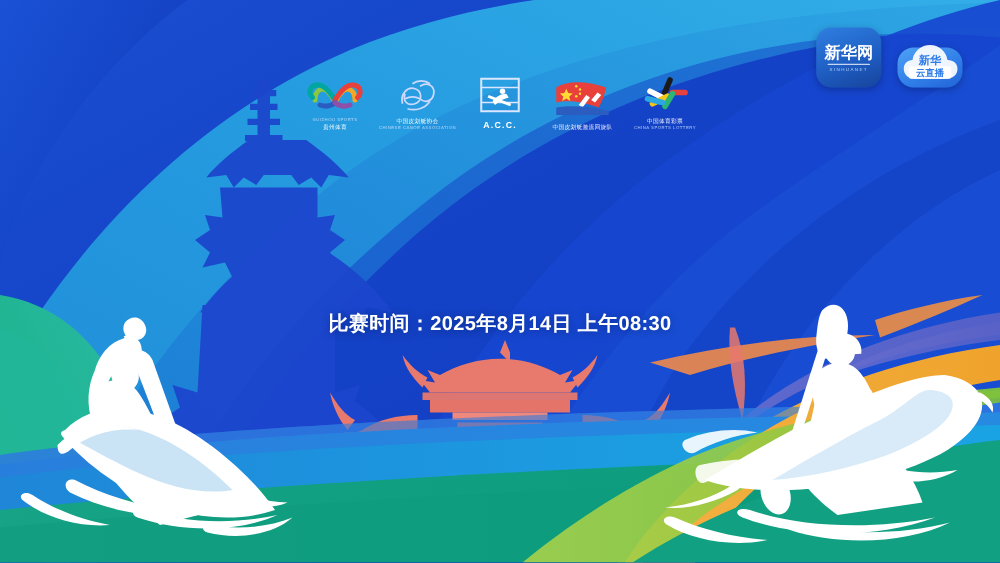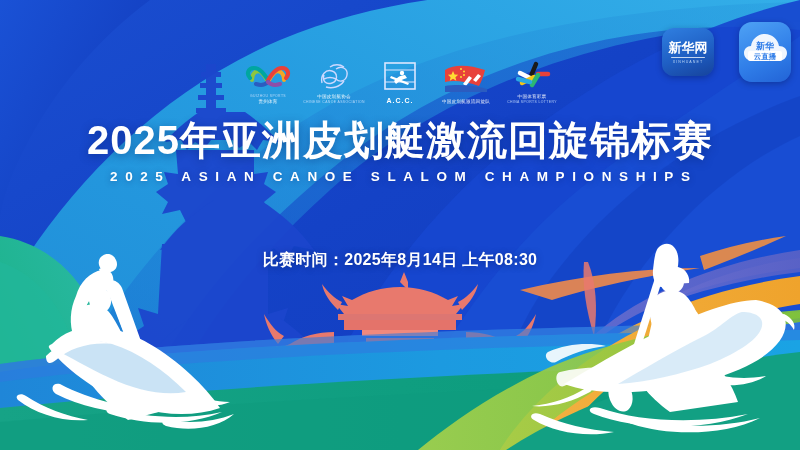--- a/index.html
+++ b/index.html
@@ -30,41 +30,41 @@
   .org-logo .en{
     font-size:3.4px;letter-spacing:.4px;color:#cfe4ff;white-space:nowrap;
     line-height:5px;opacity:.8;
   }
   .org-logo .acc{
     font-size:7px;font-weight:bold;letter-spacing:1px;color:#ffffff;line-height:8px;
   }
 
   
   #broadcast-logos{
-    position:absolute;right:9px;top:22px;display:flex;align-items:center;gap:25px;z-index:45;
+    position:absolute;right:30px;top:22px;display:flex;align-items:flex-end;gap:13px;z-index:45;
   }
   #xinhuanet-logo{
     width:52px;height:48px;border-radius:12px;
     background:linear-gradient(160deg,#2f7fe0 0%,#1f5fc4 55%,#16439c 100%);
     display:flex;flex-direction:column;align-items:center;justify-content:center;
     box-shadow:0 2px 6px rgba(0,20,70,.35);
   }
   #xinhuanet-logo .xh-cn{
     color:#fff;font-size:13px;font-weight:bold;letter-spacing:0px;line-height:15px;
     white-space:nowrap;
   }
   #xinhuanet-logo .xh-rule{
     width:34px;height:1px;background:rgba(255,255,255,.75);margin:2px 0 2px;
     border-radius:1px;
   }
   #xinhuanet-logo .xh-en{
     color:#b9d4f5;font-size:3.6px;letter-spacing:1.1px;line-height:5px;white-space:nowrap;
   }
   #cloudlive-logo{
-    width:52px;height:60px;border-radius:13px;
+    width:52px;height:32px;border-radius:13px;
     background:linear-gradient(155deg,#4ea2f5 0%,#2f7de8 60%,#2263d6 100%);
     display:flex;align-items:center;justify-content:center;
     box-shadow:0 2px 6px rgba(0,20,70,.35);position:relative;
   }
 
   
   #title-block{
     position:absolute;left:0;right:0;top:118px;text-align:center;z-index:42;
   }
   #main-title{
@@ -423,22 +423,18 @@
       <svg width="52" height="48" viewBox="0 0 52 48">
         <path d="M14,33 C8,33 5,29 5,25 C5,21 8,18 12,18 C13,11 19,6 26,6
                  C33,6 39,11 40,18 C45,18 48,21 48,25 C48,30 44,33 39,33 Z" fill="#ffffff" opacity=".92"></path>
         <text x="26" y="21" font-family="Liberation Sans, sans-serif" font-size="9" font-weight="bold" fill="#2f7de8" text-anchor="middle">新华</text>
         <rect x="9" y="23" width="34" height="10" rx="2" fill="#ffffff"></rect>
         <text x="26" y="31" font-family="Liberation Sans, sans-serif" font-size="7.5" font-weight="bold" fill="#2f7de8" text-anchor="middle">云直播</text>
       </svg>
     </div>
   </div>
 
-  <div id="title-block">
-    <div id="main-title">2025年亚洲皮划艇激流回旋锦标赛</div>
-    <div id="sub-title">2025 ASIAN CANOE SLALOM CHAMPIONSHIPS</div>
-  </div>
 
   <div id="info-block">
     <div class="info-line">比赛时间：2025年8月14日 上午08:30</div>
   </div>
 
 </div>
 
 </body></html>

